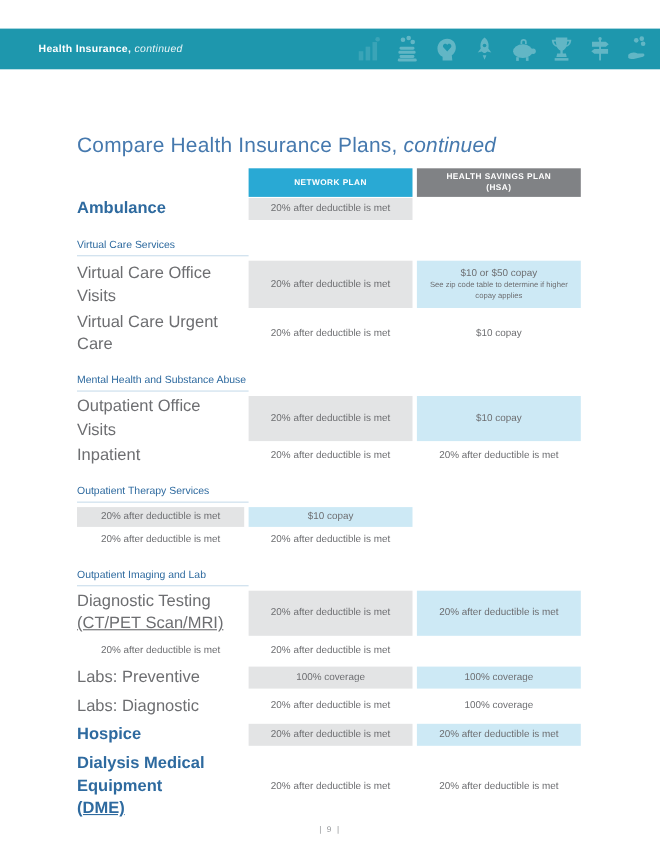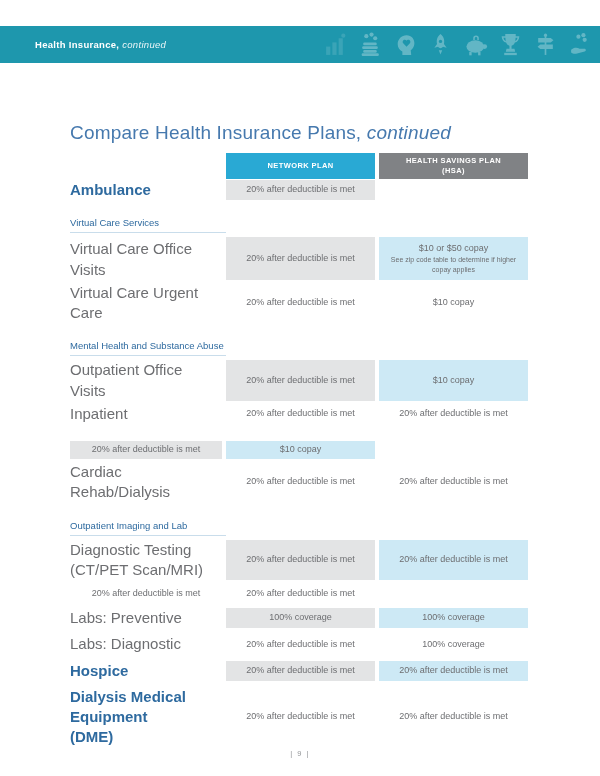--- a/index.html
+++ b/index.html
@@ -41,21 +41,21 @@
           font-size:9px; color:#6D6E71; text-align:center; line-height:1.3; padding:1px 1px; }
   .cell.sg { background:#E3E4E5; }
   .cell.sb { background:#CDE9F5; }
   .row-first .cell { min-height:20px; }
   .tall .cell { min-height:38px;justify-content:center; }
   .tall .rlabel { justify-content:flex-start; padding-top:2px; }
   .big .cell { min-height:34px; }
   .h20 .cell { min-height:20px; }
   .h26 .cell { min-height:26px; }
   .note { font-size:7px; line-height:1.35; margin-top:1px; display:block; max-width:138px; }
-  .l2 { display:block; }
+  .l2 { display:block;text-decoration:underline; }
 
   .section { margin-top:17px; }
   .section-title { width:156px; font-size:9.5px; font-weight:normal; color:#2E6A9F;
                    border-bottom:1px solid #C9DDEB; padding-bottom:4px; margin-bottom:4px; } .mb5 { margin-bottom:5px; } .mb6 { margin-bottom:6px; }
 
   
   .footer { position:absolute; top:749px; left:0; width:100%; text-align:center;
             font-size:7.5px; color:#939598; letter-spacing:1.5px; }
 </style>
 </head>
@@ -191,32 +191,30 @@
         <div class="cell">
             <span>20% after deductible is met</span>
           </div>
         <div class="cell">
             <span>20% after deductible is met</span>
           </div>
       </div>
     </div>
 
     <div class="section">
+      <div class="section-title">Outpatient Therapy Services</div>
       <div class="grid trow">
         <div class="cell sg">
             <span>20% after deductible is met</span>
           </div>
         <div class="cell sb">
             <span>$10 copay</span>
           </div>
       </div>
       <div class="grid trow">
-        <div class="rlabel">
-            <span>Cardiac Rehab/Dialysis</span>
-          </div>
         <div class="cell">
             <span>20% after deductible is met</span>
           </div>
         <div class="cell">
             <span>20% after deductible is met</span>
           </div>
       </div>
     </div>
 
     <div class="section">

